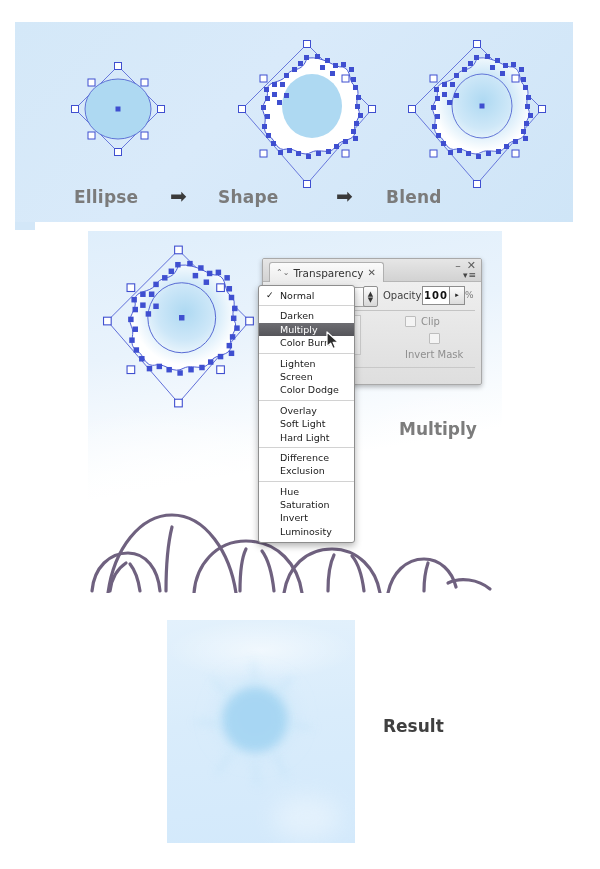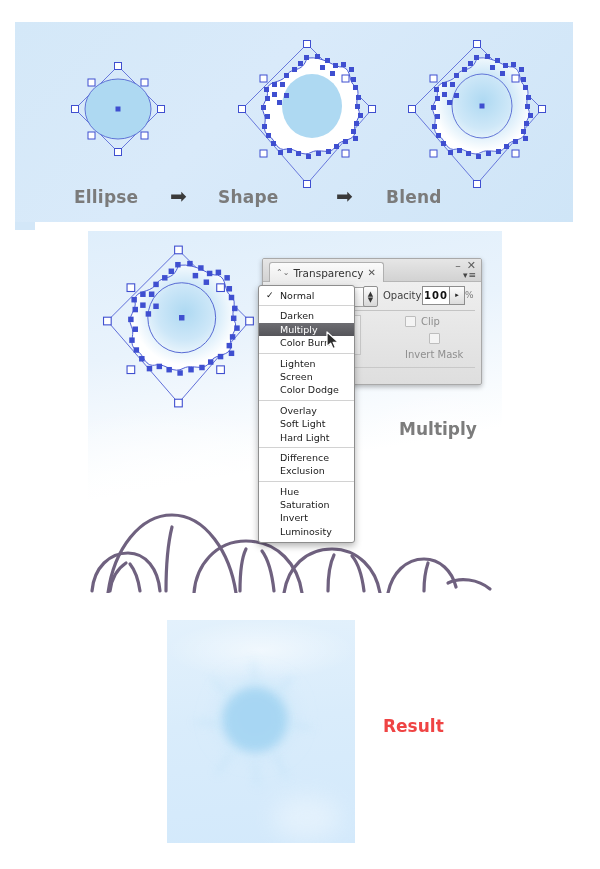--- a/index.html
+++ b/index.html
@@ -172,21 +172,21 @@
 
   
   #result-image{
     position:absolute;left:167px;top:620px;width:188px;height:223px;
     background:linear-gradient(175deg,#e3f1fc 0%,#d9ecfb 45%,#d3e9fb 100%);
     overflow:hidden;
   }
   #result-label{
     position:absolute;left:383px;top:716px;
     font-family:"DejaVu Sans","Liberation Sans",sans-serif;
-    font-weight:bold;font-size:17px;color:#ef4444;
+    font-weight:bold;font-size:17px;color:#404040;
   }
 </style>
 </head>
 <body>
 
 <div class="stage">
 
   <div id="top-banner">
 
     <svg class="art" style="left:48px;top:32px;" width="110" height="110" viewBox="0 0 110 110">

